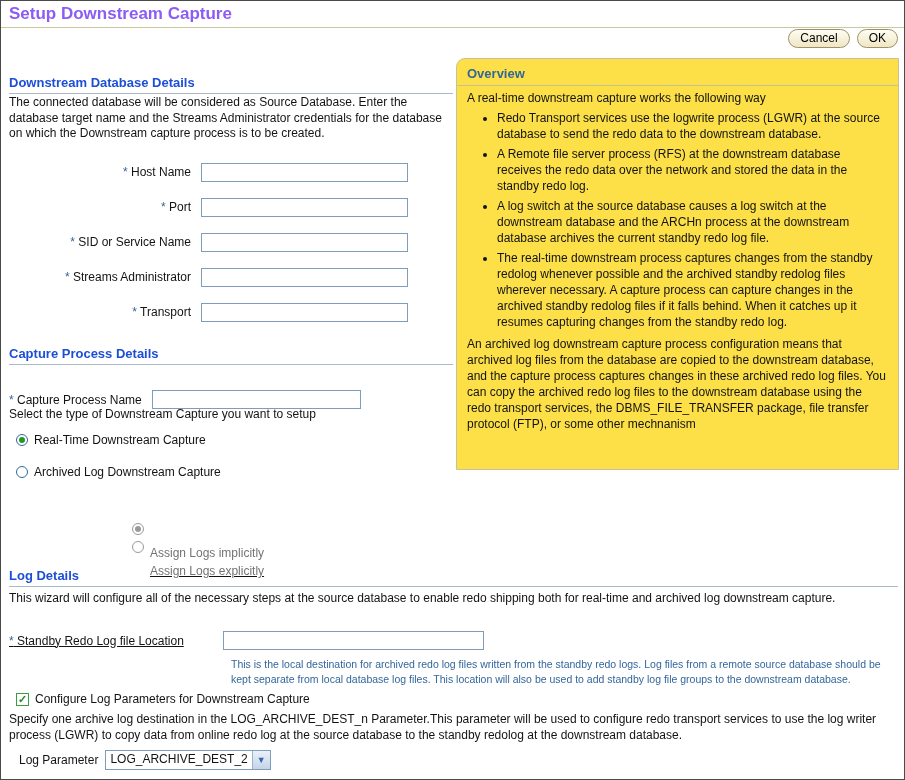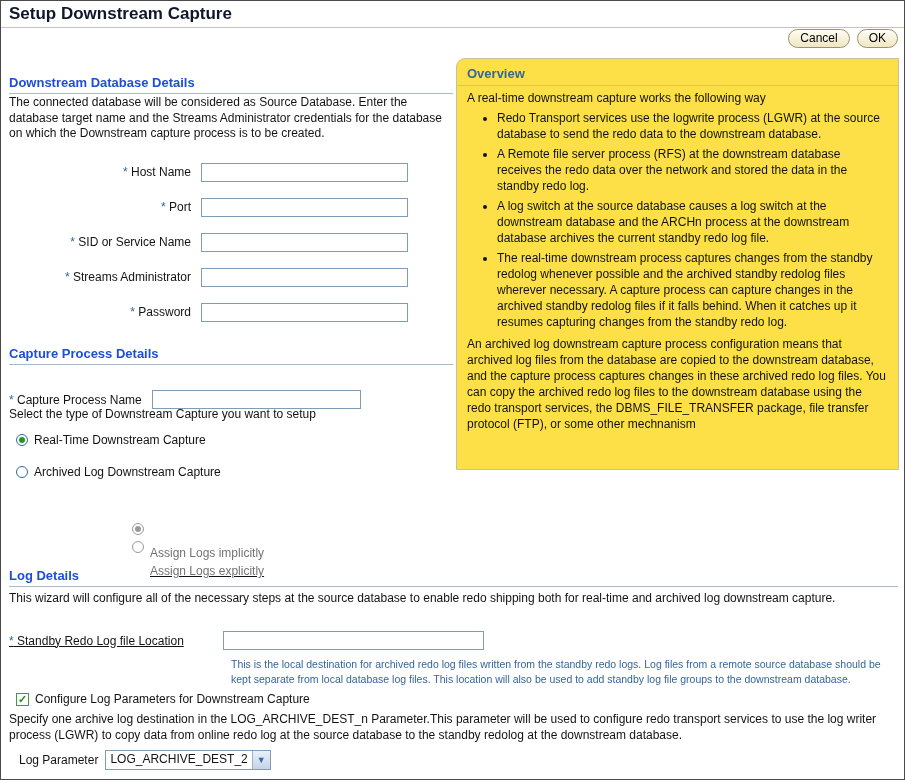--- a/index.html
+++ b/index.html
@@ -2,21 +2,21 @@
 <html><head>
 <meta charset="utf-8">
 <style>
   html,body { margin:0; padding:0; background:#fff; }
   body { font-family:"Liberation Sans", sans-serif; }
   .page {
     position:relative; width:905px; height:780px; box-sizing:border-box;
     background:#ffffff; border:1px solid #4a4a4a; overflow:hidden;
     font-size:12px; color:#131313;
   }
-  h1.title { position:absolute; left:8px; top:3px; margin:0; font-size:17px; font-weight:bold; color:#0f172a; }
+  h1.title { position:absolute; left:8px; top:3px; margin:0; font-size:17px; font-weight:bold; color:#8b5cf6; }
   .title-rule { position:absolute; left:0; top:26px; width:100%; border-top:1px solid #c9c99f; }
 
   .actions { position:absolute; top:28px; right:6px; display:flex; gap:7px; }
   .btn {
     font-family:inherit; font-size:12px; color:#000; padding:1px 11px 2px;
     border:1px solid #9e9263; border-radius:10px;
     background:linear-gradient(#fffdf3,#efe6c4); cursor:pointer;
   }
 
   .section-heading {
@@ -126,21 +126,21 @@
     </div>
     <div class="form-row">
       <label class="flabel"><span class="req">*</span> <span>SID or Service Name</span></label>
       <input class="text" value="" style="">
     </div>
     <div class="form-row">
       <label class="flabel"><span class="req">*</span> <span>Streams Administrator</span></label>
       <input class="text" value="" style="">
     </div>
     <div class="form-row">
-      <label class="flabel"><span class="req">*</span> <span>Password</span></label>
+      <label class="flabel"><span class="req">*</span> <span>Transport</span></label>
       <input class="text" value="" style="">
     </div>
   </div>
 
   <h2 class="section-heading" id="cp-heading">Capture Process Details</h2>
   <div id="cp-row">
     <label class="flabel"><span class="req">*</span> <span>Capture Process Name</span></label>
     <input class="text" value="" style="">
   </div>
   <p class="para" id="type-prompt">Select the type of Downstream Capture you want to setup</p>

